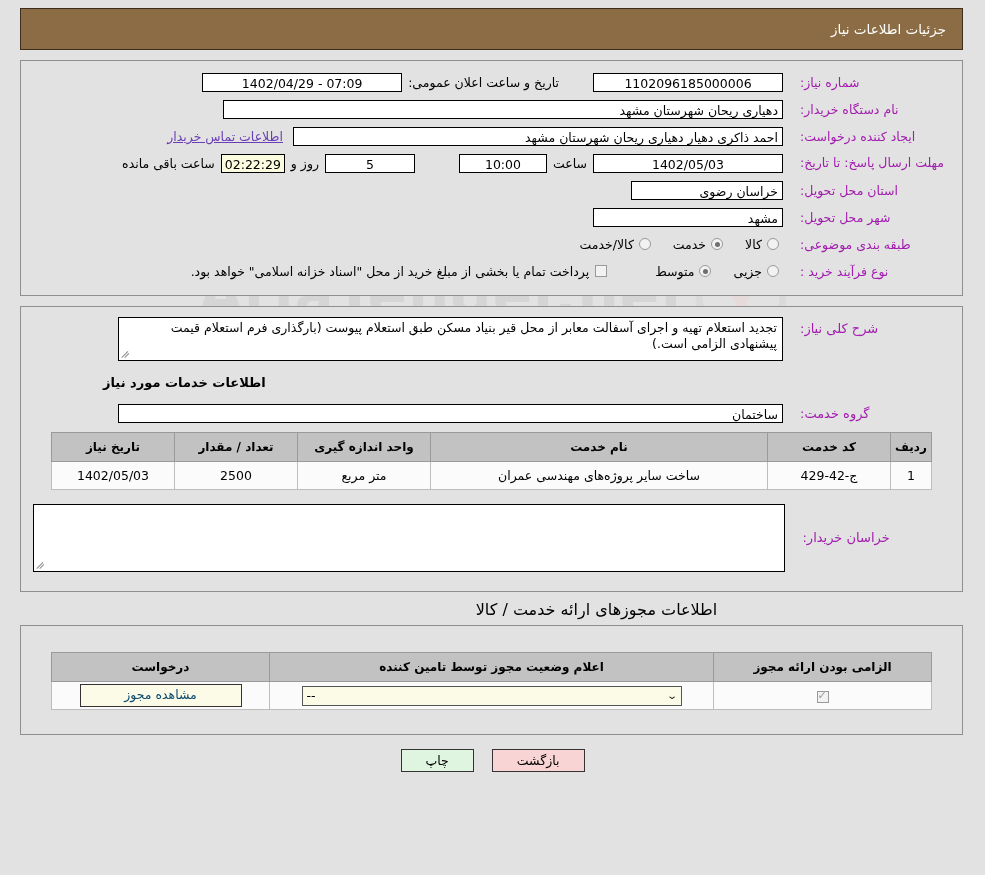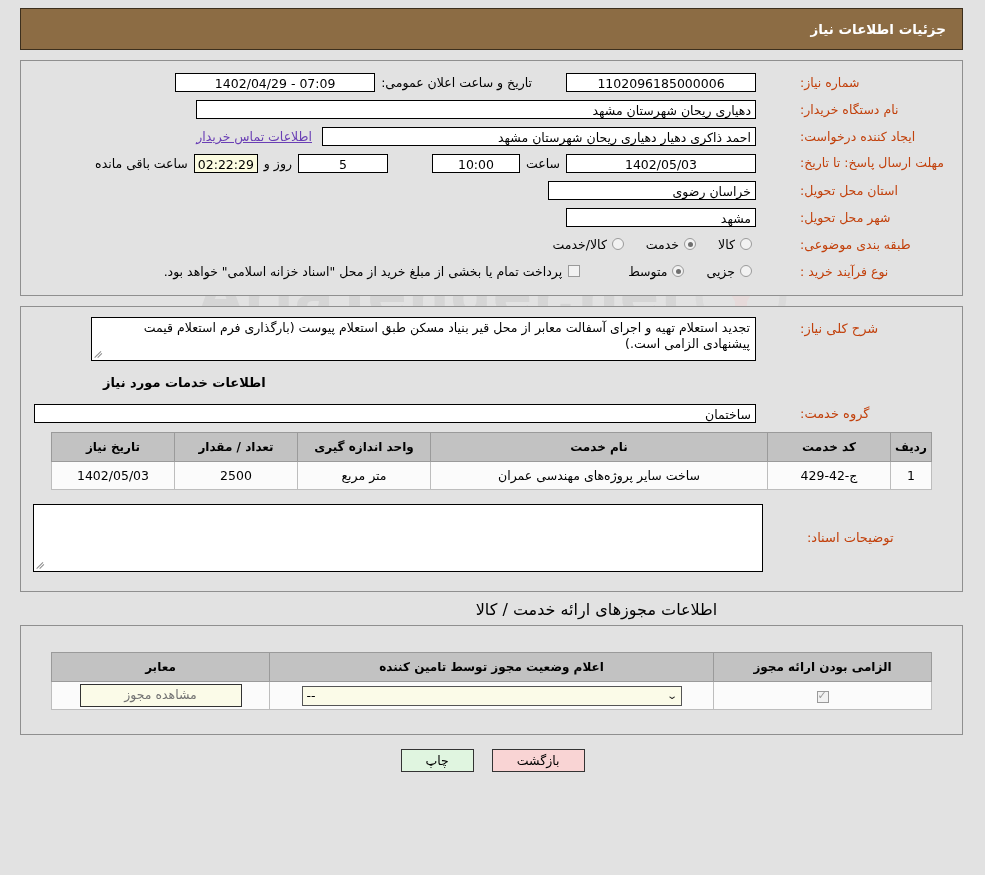--- a/index.html
+++ b/index.html
@@ -50,21 +50,20 @@
     margin: 8px 22px 0 20px;
     background: #8c6c44;
     border: 1px solid #3c2f1d;
     height: 40px;
     display: flex;
     align-items: center;
     justify-content: flex-start;
     padding: 0 16px;
     position: relative;
     z-index: 2;
-    font-weight: bold;
   }
   .page-header-title {
     color: #ffffff;
     font-size: 13.5px;
   }
 
   
   .panel {
     margin: 10px 22px 0 20px;
     border: 1px solid #8f8f8f;
@@ -78,25 +77,24 @@
 
   
   .frow {
     display: flex;
     align-items: center;
     margin-bottom: 5px;
     min-height: 22px;
   }
   .flabel {
     text-align: left;
-    padding-left: 8px;
-    font-size: 12.5px;
-    color: #c2410c;
+    padding-left: 17px;
+    font-size: 12.5px;
+    color: #a21caf;
     white-space: nowrap;
-    margin-left: 36px;
   }
   .w-label { width: 150px; }
 
   .fbox {
     border: 1px solid #000;
     background: #ffffff;
     height: 19px;
     line-height: 19px;
     font-size: 12.5px;
     padding: 0 4px;
@@ -266,21 +264,21 @@
   .btn-cream {
     border: 1px solid #333;
     background: #fbfbe8;
     font-size: 12.5px;
     height: 21px;
     line-height: 19px;
     padding: 0 10px;
     min-width: 140px;
     display: inline-block;
     cursor: pointer;
-    color: #737373;
+    color: #0c4a6e;
   }
   .permits-caption-wrap {
     margin: 8px 22px 0 20px;
     text-align: center;
     padding-left: 210px;
     font-size: 16px;
   }
 
   
   .footer {
@@ -331,38 +329,38 @@
     <div class="fbox" style="width:200px">07:09 - 1402/04/29</div>
   </div>
 
   <div class="frow">
     <div class="flabel w-label">نام دستگاه خریدار:</div>
     <div class="fbox rt" style="width:560px">دهیاری ریحان  شهرستان مشهد</div>
   </div>
 
   <div class="frow">
     <div class="flabel w-label">ایجاد کننده درخواست:</div>
-    <div class="fbox rt" style="width:434px">احمد ذاکری دهیار دهیاری ریحان  شهرستان مشهد</div>
+    <div class="fbox rt" style="width:490px">احمد ذاکری دهیار دهیاری ریحان  شهرستان مشهد</div>
     <div class="link-text">اطلاعات تماس خریدار</div>
   </div>
 
   <div class="frow">
     <div class="flabel w-label" style="line-height:14px">مهلت ارسال پاسخ: تا تاریخ:</div>
     <div class="fbox" style="width:190px">1402/05/03</div>
     <div class="inline-label">ساعت</div>
     <div class="fbox" style="width:88px">10:00</div>
     <div class="fbox" style="width:90px;margin-right:44px">5</div>
     <div class="inline-label">روز و</div>
     <div class="countdown">02:22:29</div>
     <div class="inline-label">ساعت باقی مانده</div>
   </div>
 
   <div class="frow">
     <div class="flabel w-label">استان محل تحویل:</div>
-    <div class="fbox rt" style="width:208px">خراسان رضوی</div>
+    <div class="fbox rt" style="width:152px">خراسان رضوی</div>
   </div>
 
   <div class="frow">
     <div class="flabel w-label">شهر محل تحویل:</div>
     <div class="fbox rt" style="width:190px">مشهد</div>
   </div>
 
   <div class="frow">
     <div class="flabel w-label">طبقه بندی موضوعی:</div>
     <div class="radio-grp" style="margin-right:4px">
@@ -402,21 +400,21 @@
     <div class="tarea" style="width:665px;height:44px">
       <span>تجدید استعلام تهیه و اجرای آسفالت معابر از محل قیر  بنیاد مسکن طبق استعلام پیوست (بارگذاری فرم استعلام قیمت پیشنهادی الزامی است.)</span>
       <span class="grip"></span>
     </div>
   </div>
 
   <div class="section-title">اطلاعات خدمات مورد نیاز</div>
 
   <div class="frow">
     <div class="flabel bold-label" style="width:150px">گروه خدمت:</div>
-    <div class="fbox rt" style="width:722px">ساختمان</div>
+    <div class="fbox rt" style="width:665px">ساختمان</div>
   </div>
 
   <div class="tbl-wrap-services">
     <table class="grid">
       <thead>
         <tr>
           <th style="width:38px">ردیف</th>
           <th style="width:120px">کد خدمت</th>
           <th>نام خدمت</th>
           <th style="width:130px">واحد اندازه گیری</th>
@@ -431,41 +429,41 @@
           <td>ساخت سایر پروژه‌های مهندسی عمران</td>
           <td>متر مربع</td>
           <td>2500</td>
           <td>1402/05/03</td>
         </tr>
       </tbody>
     </table>
   </div>
 
   <div class="frow" style="align-items:flex-start;margin-top:14px">
-    <div class="flabel bold-label" style="width:150px;padding-top:26px">توضیحات اسناد:</div>
+    <div class="flabel bold-label" style="width:150px;padding-top:26px">خراسان خریدار:</div>
     <div class="tarea" style="width:765px;height:68px">
       <span></span>
       <span class="grip"></span>
     </div>
   </div>
 
 </div>
 
 <div class="permits-caption-wrap">
   <span>اطلاعات مجوزهای ارائه خدمت / کالا</span>
 </div>
 
 <div class="panel panel-permits">
   <div class="tbl-wrap-permits">
     <table class="grid">
       <thead>
         <tr>
           <th style="width:215px">الزامی بودن ارائه مجوز</th>
           <th>اعلام وضعیت مجوز توسط تامین کننده</th>
-          <th style="width:215px">معابر</th>
+          <th style="width:215px">درخواست</th>
         </tr>
       </thead>
       <tbody>
         <tr>
           <td>
             <span class="chk on"></span>
           </td>
           <td>
             <div class="ddl">
               <span class="caret">⌄</span>

